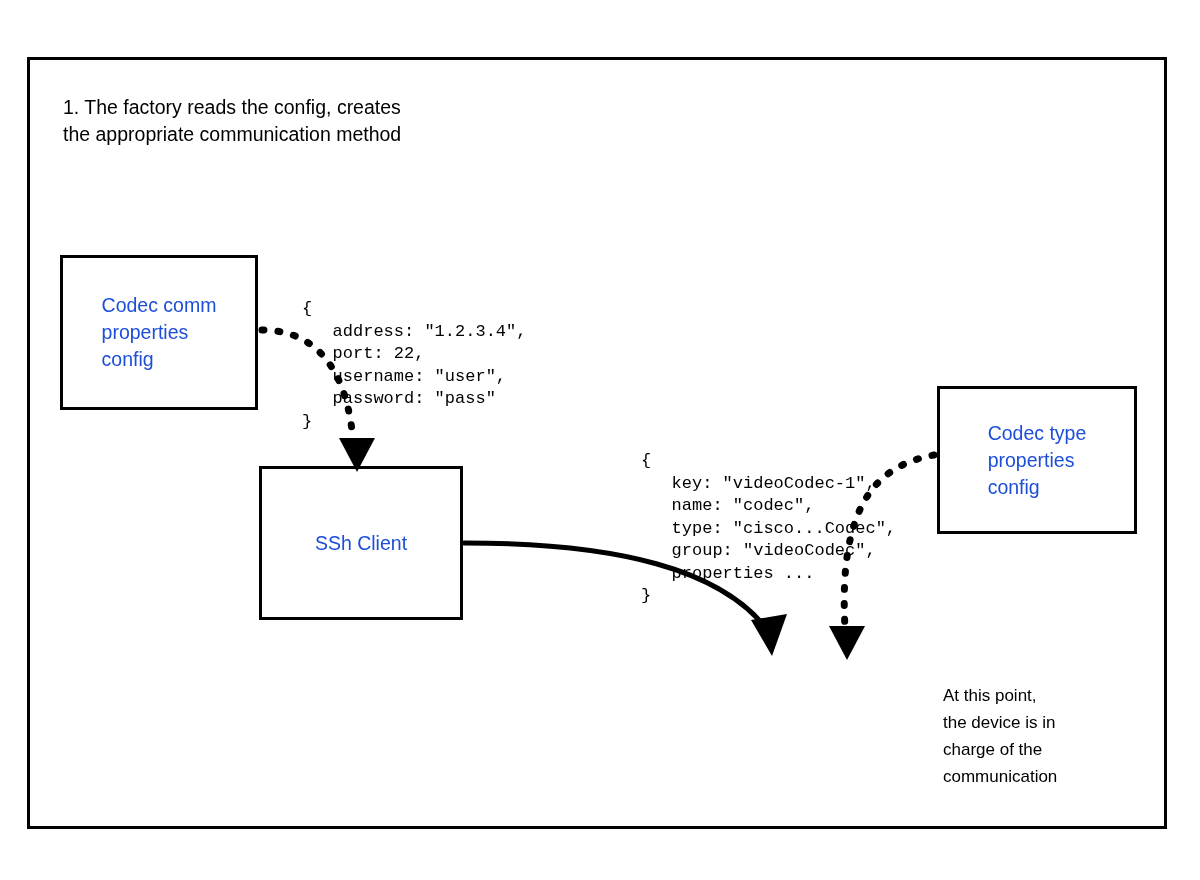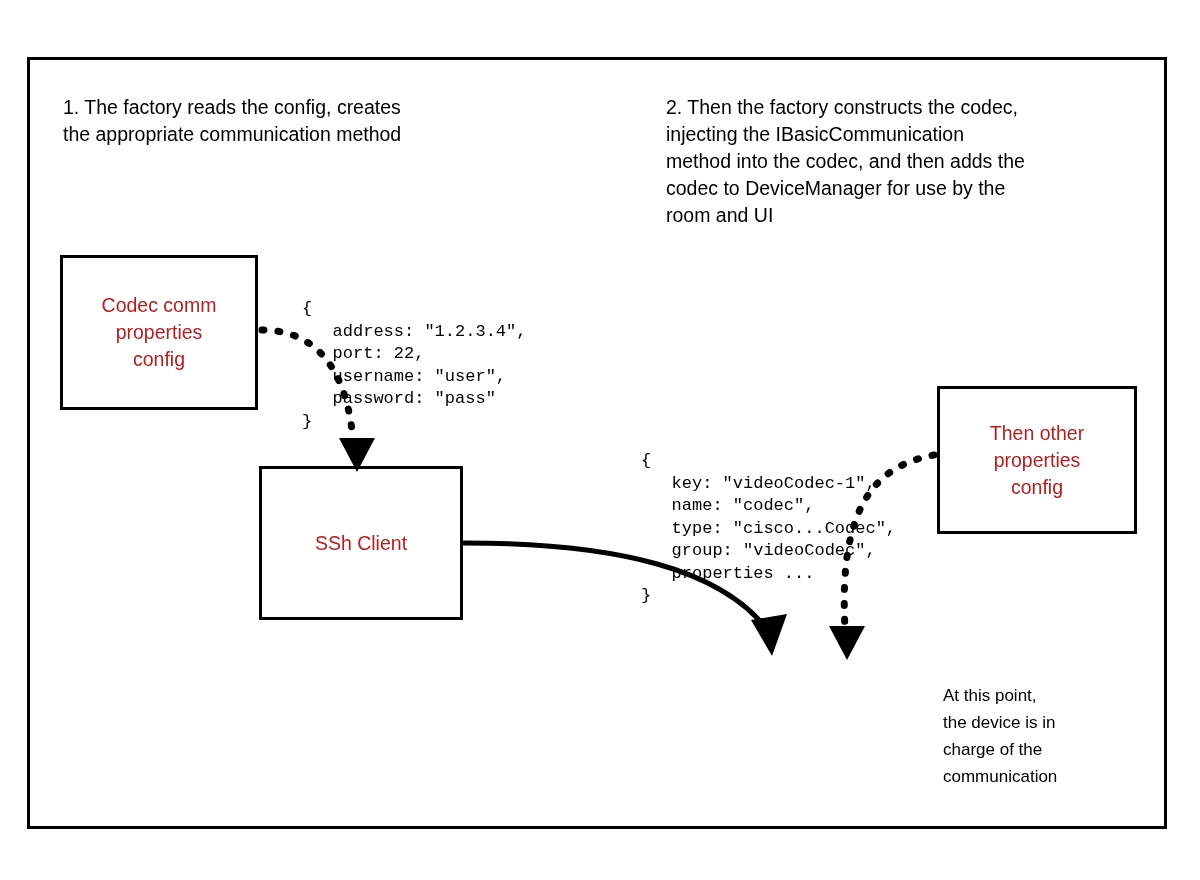--- a/index.html
+++ b/index.html
@@ -35,22 +35,22 @@
   #note-2 { left: 666px; top: 94px; width: 460px; }
 
   .box {
     position: absolute;
     border: 3px solid #000000;
     box-sizing: border-box;
     background: #ffffff;
     display: flex;
     align-items: center;
     justify-content: center;
-    text-align: center;
-    color: #b91c1c;
+    text-align: left;
+    color: #1d4ed8;
     font-size: 19.5px;
     line-height: 27px;
     white-space: pre-line;
   }
   #box-comm-config { left: 60px; top: 255px; width: 198px; height: 155px; }
   #box-ssh-client  { left: 259px; top: 466px; width: 204px; height: 154px; }
   #box-other-config{ left: 937px; top: 386px; width: 200px; height: 148px; }
   #box-cisco-codec { left: 710px; top: 662px; width: 202px; height: 152px; }
 
   .code {
@@ -86,38 +86,33 @@
 </style>
 </head>
 <body>
 
 <div id="canvas">
 
   <div id="outer-frame"></div>
 
   <div class="note" id="note-1">1. The factory reads the config, creates
 the appropriate communication method</div>
-  <div class="note" id="note-2">2. Then the factory constructs the codec,
-injecting the IBasicCommunication
-method into the codec, and then adds the
-codec to DeviceManager for use by the
-room and UI</div>
 
   <div class="box" id="box-comm-config">
     <span>Codec comm
 properties
 config</span>
   </div>
 
   <div class="box" id="box-ssh-client">
     <span>SSh Client</span>
   </div>
 
   <div class="box" id="box-other-config">
-    <span>Then other
+    <span>Codec type
 properties
 config</span>
   </div>
 
 
   <div class="code" id="code-comm">{
    address: "1.2.3.4",
    port: 22,
    username: "user",
    password: "pass"

